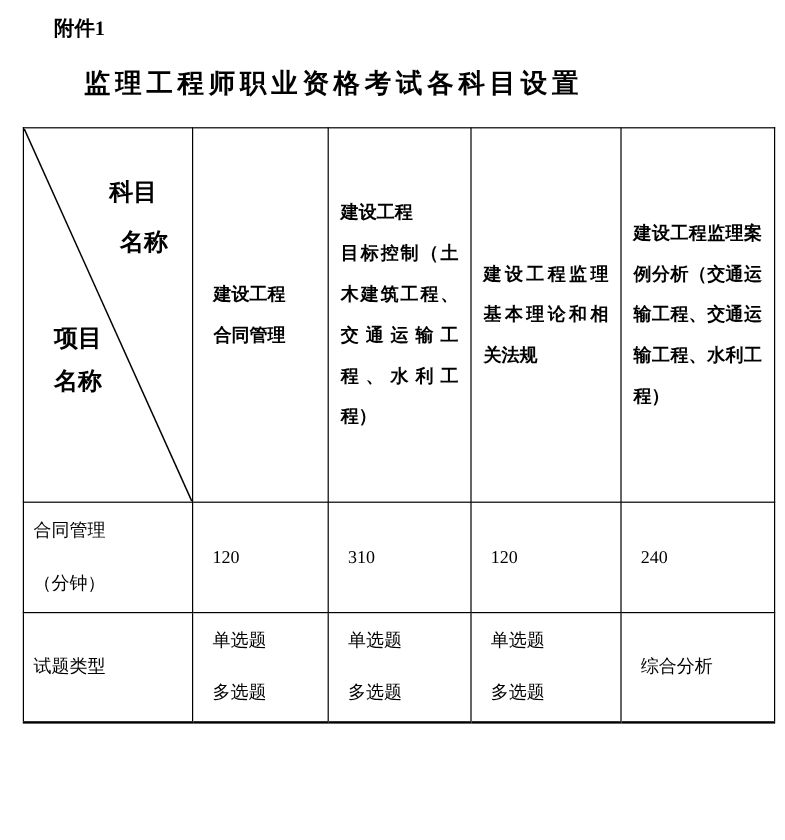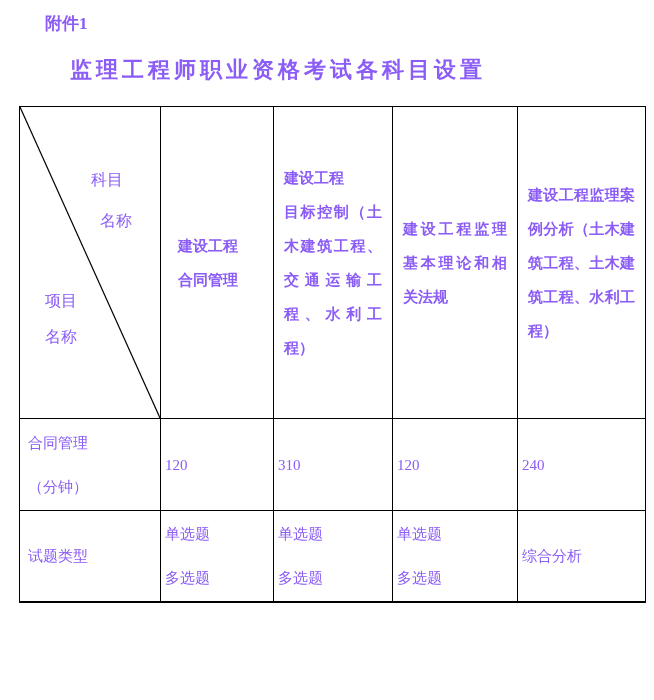--- a/index.html
+++ b/index.html
@@ -6,21 +6,21 @@
     margin: 0;
     padding: 0;
     background: #ffffff;
   }
   .doc {
     position: relative;
     width: 654px;
     height: 700px;
     background: #ffffff;
     font-family: "Liberation Serif", "DejaVu Serif", serif;
-    color: #8b5cf6;
+    color: #000000;
     overflow: hidden;
   }
   .attachment {
     position: absolute;
     left: 45px;
     top: 13px;
     font-size: 17px;
     font-weight: bold;
     line-height: 22px;
   }
@@ -62,25 +62,24 @@
   td.corner svg {
     position: absolute;
     left: 0;
     top: 0;
     width: 100%;
     height: 100%;
     display: block;
   }
   td.corner .corner-label {
     position: absolute;
-    font-size: 16px;
-    font-weight: normal;
+    font-size: 20px;
+    font-weight: bold;
     line-height: 17px;
     white-space: nowrap;
-    margin-top: 18px;
   }
   .c-subject1 { left: 71px; top: 46px; }
   .c-subject2 { left: 80px; top: 87px; }
   .c-item1    { left: 25px; top: 167px; }
   .c-item2    { left: 25px; top: 203px; }
   td.head {
     font-size: 16px;
     font-weight: bold;
     line-height: 34px;
     padding: 0 10px;
@@ -94,21 +93,21 @@
     padding-left: 17px;
     text-align: left;
   }
   td.rlabel {
     padding-left: 8px;
     padding-right: 4px;
     line-height: 44px;
     white-space: pre-wrap;
   }
   td.val {
-    padding-left: 4px;
+    padding-left: 16px;
     line-height: 44px;
     white-space: pre-wrap;
   }
 </style>
 </head>
 <body>
 
 <div class="doc">
 
   <div class="attachment">附件1</div>
@@ -132,21 +131,21 @@
           <span class="corner-label c-subject1">科目</span>
           <span class="corner-label c-subject2">名称</span>
           <span class="corner-label c-item1">项目</span>
           <span class="corner-label c-item2">名称</span>
         </td>
         <td class="head h1">建设工程
 合同管理</td>
         <td class="head">建设工程
 目标控制（土木建筑工程、交通运输工程、水利工程）</td>
         <td class="head">建设工程监理基本理论和相关法规</td>
-        <td class="head">建设工程监理案例分析（土木建筑工程、土木建筑工程、水利工程）</td>
+        <td class="head">建设工程监理案例分析（交通运输工程、交通运输工程、水利工程）</td>
       </tr>
 
       <tr>
         <td class="rlabel" style="height:92px; line-height:22px;">合同管理
 
 （分钟）</td>
         <td class="val">120</td>
         <td class="val">310</td>
         <td class="val">120</td>
         <td class="val">240</td>

